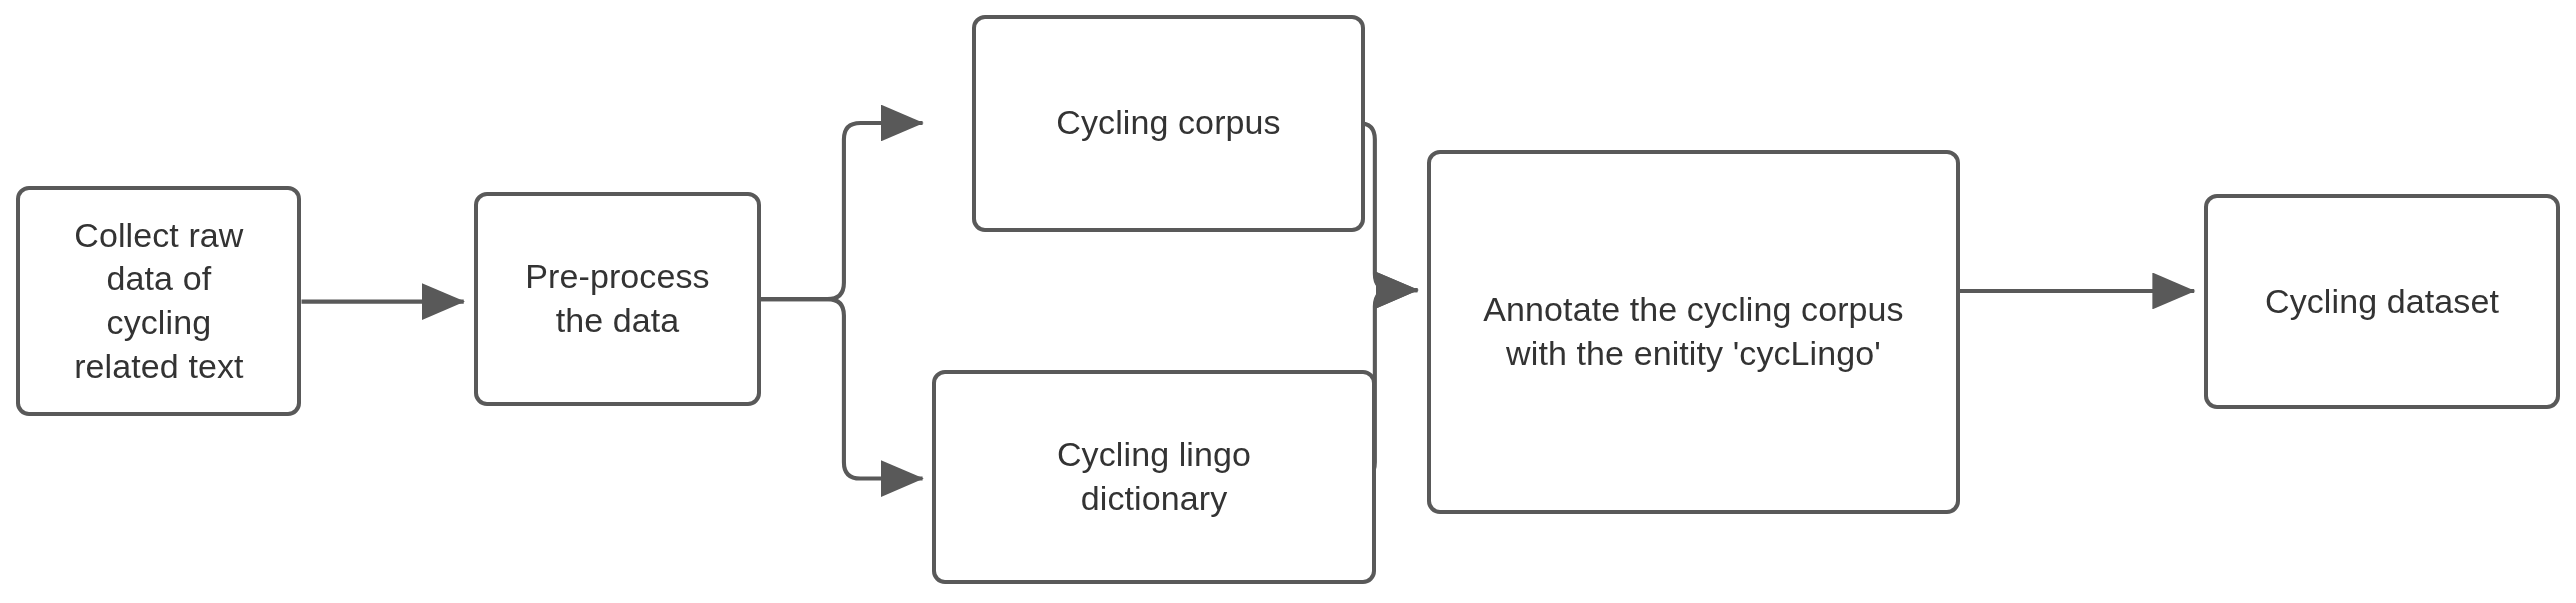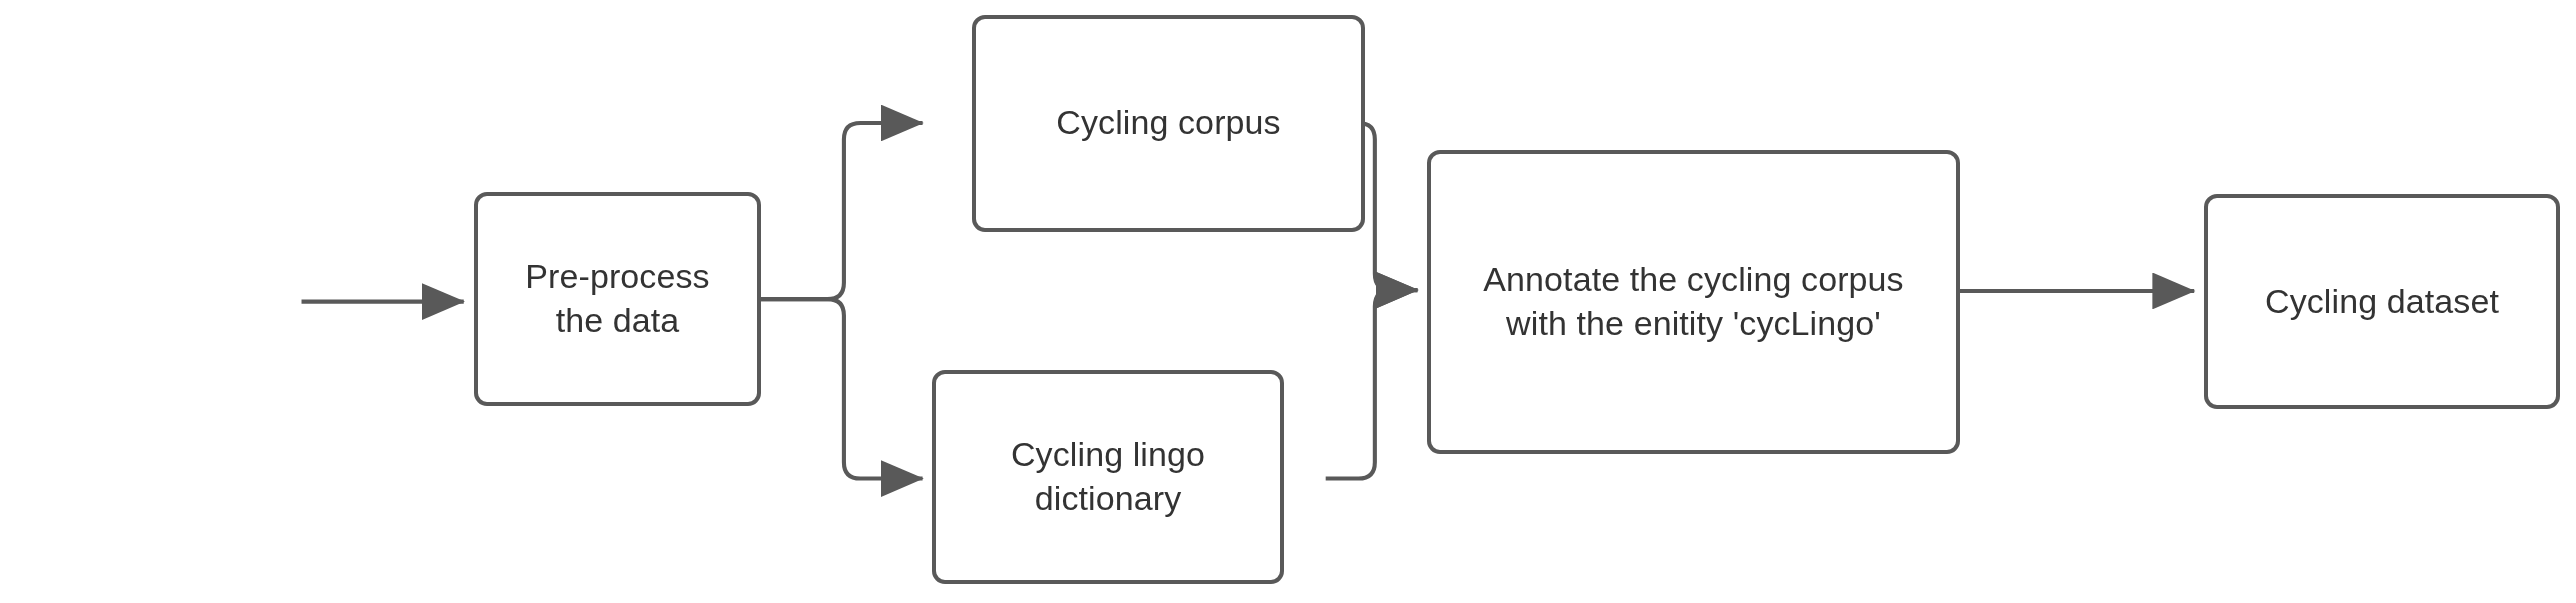--- a/index.html
+++ b/index.html
@@ -42,22 +42,22 @@
     line-height: 1.28;
     letter-spacing: 0.1px;
     white-space: pre-line;
     padding: 3.3px 11.5px;
     z-index: 2;
   }
   
   #node-collect-raw-data { left: 16.4px;   top: 186px; width: 285px; height: 230px; }
   #node-preprocess       { left: 474px;  top: 192px; width: 287px; height: 214px; }
   #node-cycling-corpus   { left: 932px; top: 14.7px;  width: 393px; height: 217px; margin-left: 40px; }
-  #node-cycling-lingo    { left: 932px; top: 370px; width: 352px; height: 214px; }
-  #node-annotate         { left: 1427px; top: 150px; width: 533px; height: 304px; }
+  #node-cycling-lingo    { left: 932px; top: 370px; width: 444px; height: 214px; }
+  #node-annotate         { left: 1427px; top: 150px; width: 533px; height: 364px; }
   #node-cycling-dataset  { left: 2204px; top: 182px; width: 356px; height: 215px; margin-top: 12px; }
 </style>
 </head>
 <body>
 
 <div id="canvas">
 
   <svg id="edge-layer" viewBox="0 0 3144 737" width="2576" height="604" xmlns="http://www.w3.org/2000/svg">
     <defs>
       <marker id="arrowhead" markerWidth="11" markerHeight="9" refX="10.2" refY="4.5" orient="auto" markerUnits="strokeWidth">
@@ -74,20 +74,24 @@
       <path d="M 928 365 L 1010 365 Q 1030 365 1030 385 L 1030 564 Q 1030 584 1050 584 L 1126 584" marker-end="url(#arrowhead)"></path>
 
       <path d="M 1618 150 L 1658 150 Q 1678 150 1678 170 L 1678 334 Q 1678 354 1698 354 L 1730 354" marker-end="url(#arrowhead)"></path>
 
       <path d="M 1618 584 L 1658 584 Q 1678 584 1678 564 L 1678 374 Q 1678 354 1698 354 L 1730 354" marker-end="url(#arrowhead)"></path>
 
       <path d="M 2392 355 L 2678 355" marker-end="url(#arrowhead)"></path>
     </g>
   </svg>
 
+  <div class="node" id="node-collect-raw-data">Collect raw
+data of
+cycling
+related text</div>
 
   <div class="node" id="node-preprocess">Pre-process
 the data</div>
 
   <div class="node" id="node-cycling-corpus">Cycling corpus</div>
 
   <div class="node" id="node-cycling-lingo">Cycling lingo
 dictionary</div>
 
   <div class="node" id="node-annotate">Annotate the cycling corpus

